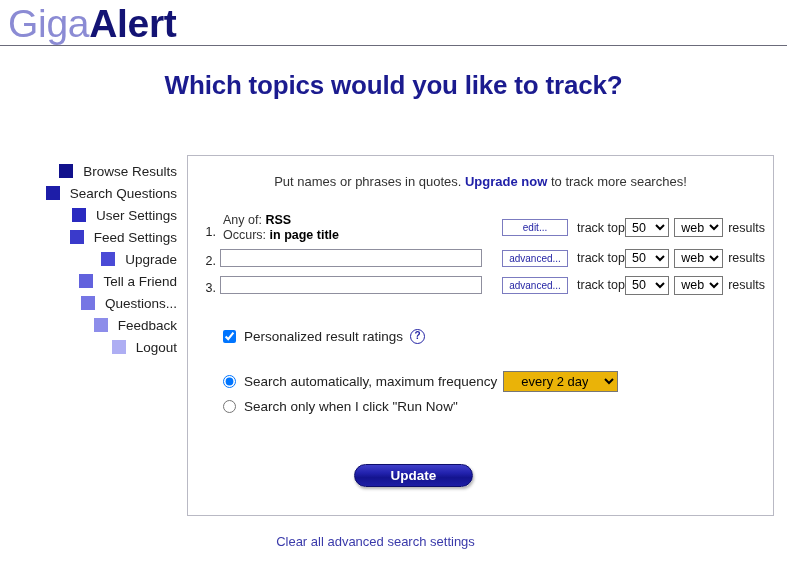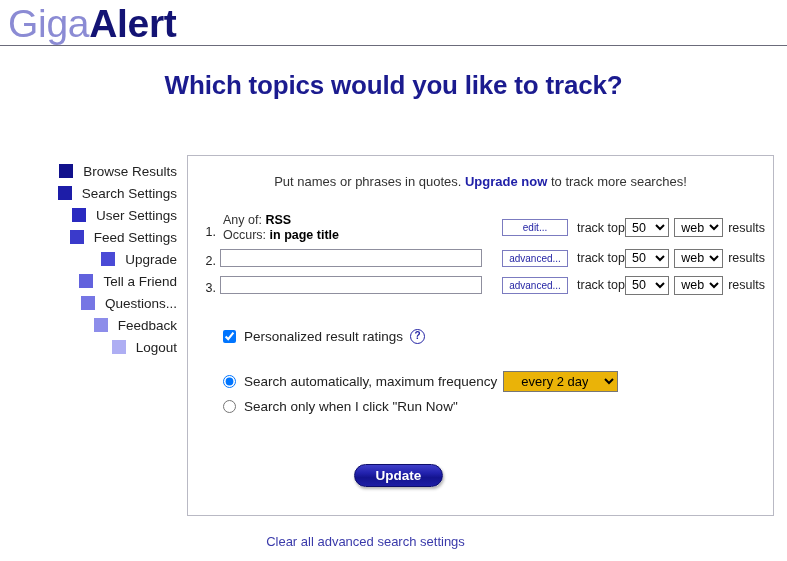--- a/index.html
+++ b/index.html
@@ -267,27 +267,27 @@
     background: linear-gradient(to bottom, #3f3fc8 0%, #2222ae 38%, #14148f 60%, #1d1da4 100%);
     color: #ffffff;
     font-family: "Liberation Sans", sans-serif;
     font-size: 13.5px;
     font-weight: 700;
     text-align: center;
     cursor: pointer;
     box-shadow: 1px 2px 3px rgba(0,0,0,0.30);
     padding: 0;
   }
-  .pill-update { left: 166px; width: 89px; }
+  .pill-update { left: 166px; width: 119px; }
   .pill-run    { left: 335px; width: 93px; }
 
   
   .footer-link {
     position: absolute;
-    left: 0;
+    left: 10px;
     top: 534px;
     width: 731px;
     text-align: center;
     font-size: 13px;
   }
   .footer-link a {
     color: #3a3aaa;
     text-decoration: none;
   }
 </style>
@@ -301,21 +301,21 @@
 
 <div class="page-title">Which topics would you like to track?</div>
 
 <div class="sidebar">
   <div class="sidebar-item">
     <span class="sw" style="background:#11118c"></span>
     <span class="sidebar-label">Browse Results</span>
   </div>
   <div class="sidebar-item">
     <span class="sw" style="background:#1d1da8"></span>
-    <span class="sidebar-label">Search Settings</span>
+    <span class="sidebar-label">Search Questions</span>
   </div>
   <div class="sidebar-item">
     <span class="sw" style="background:#2a2ac0"></span>
     <span class="sidebar-label">User Settings</span>
   </div>
   <div class="sidebar-item">
     <span class="sw" style="background:#3a3acb"></span>
     <span class="sidebar-label">Feed Settings</span>
   </div>
   <div class="sidebar-item">

